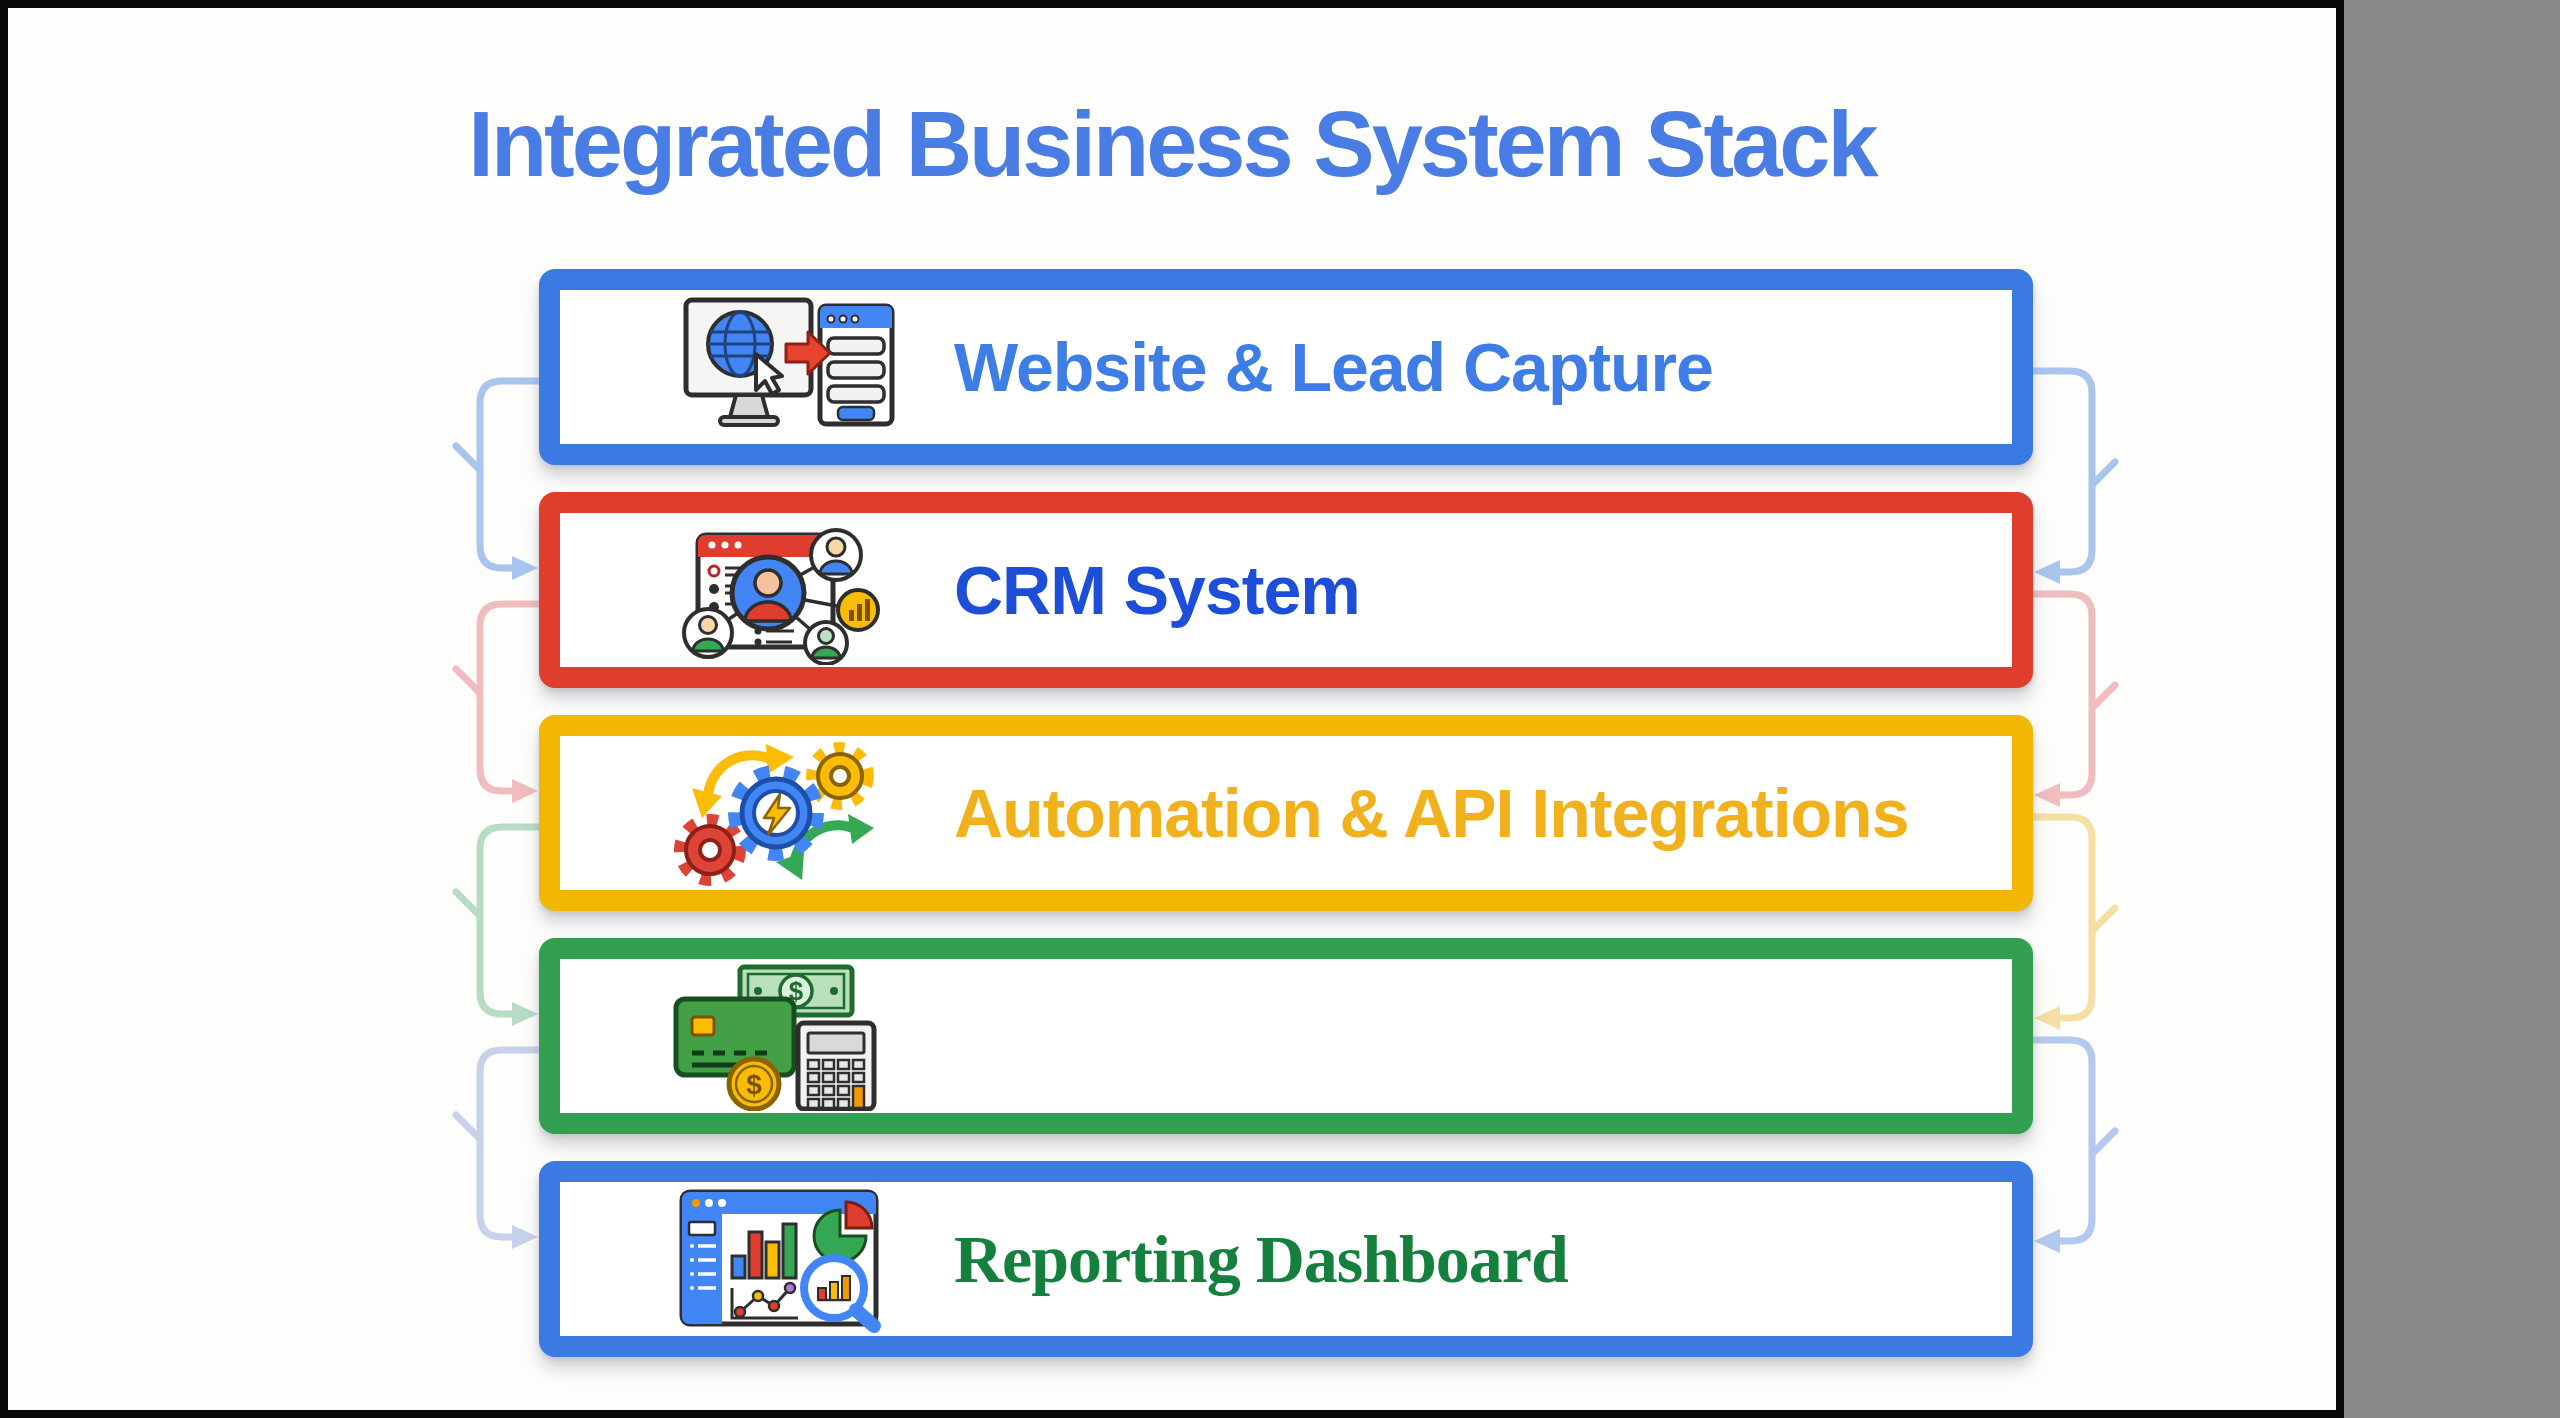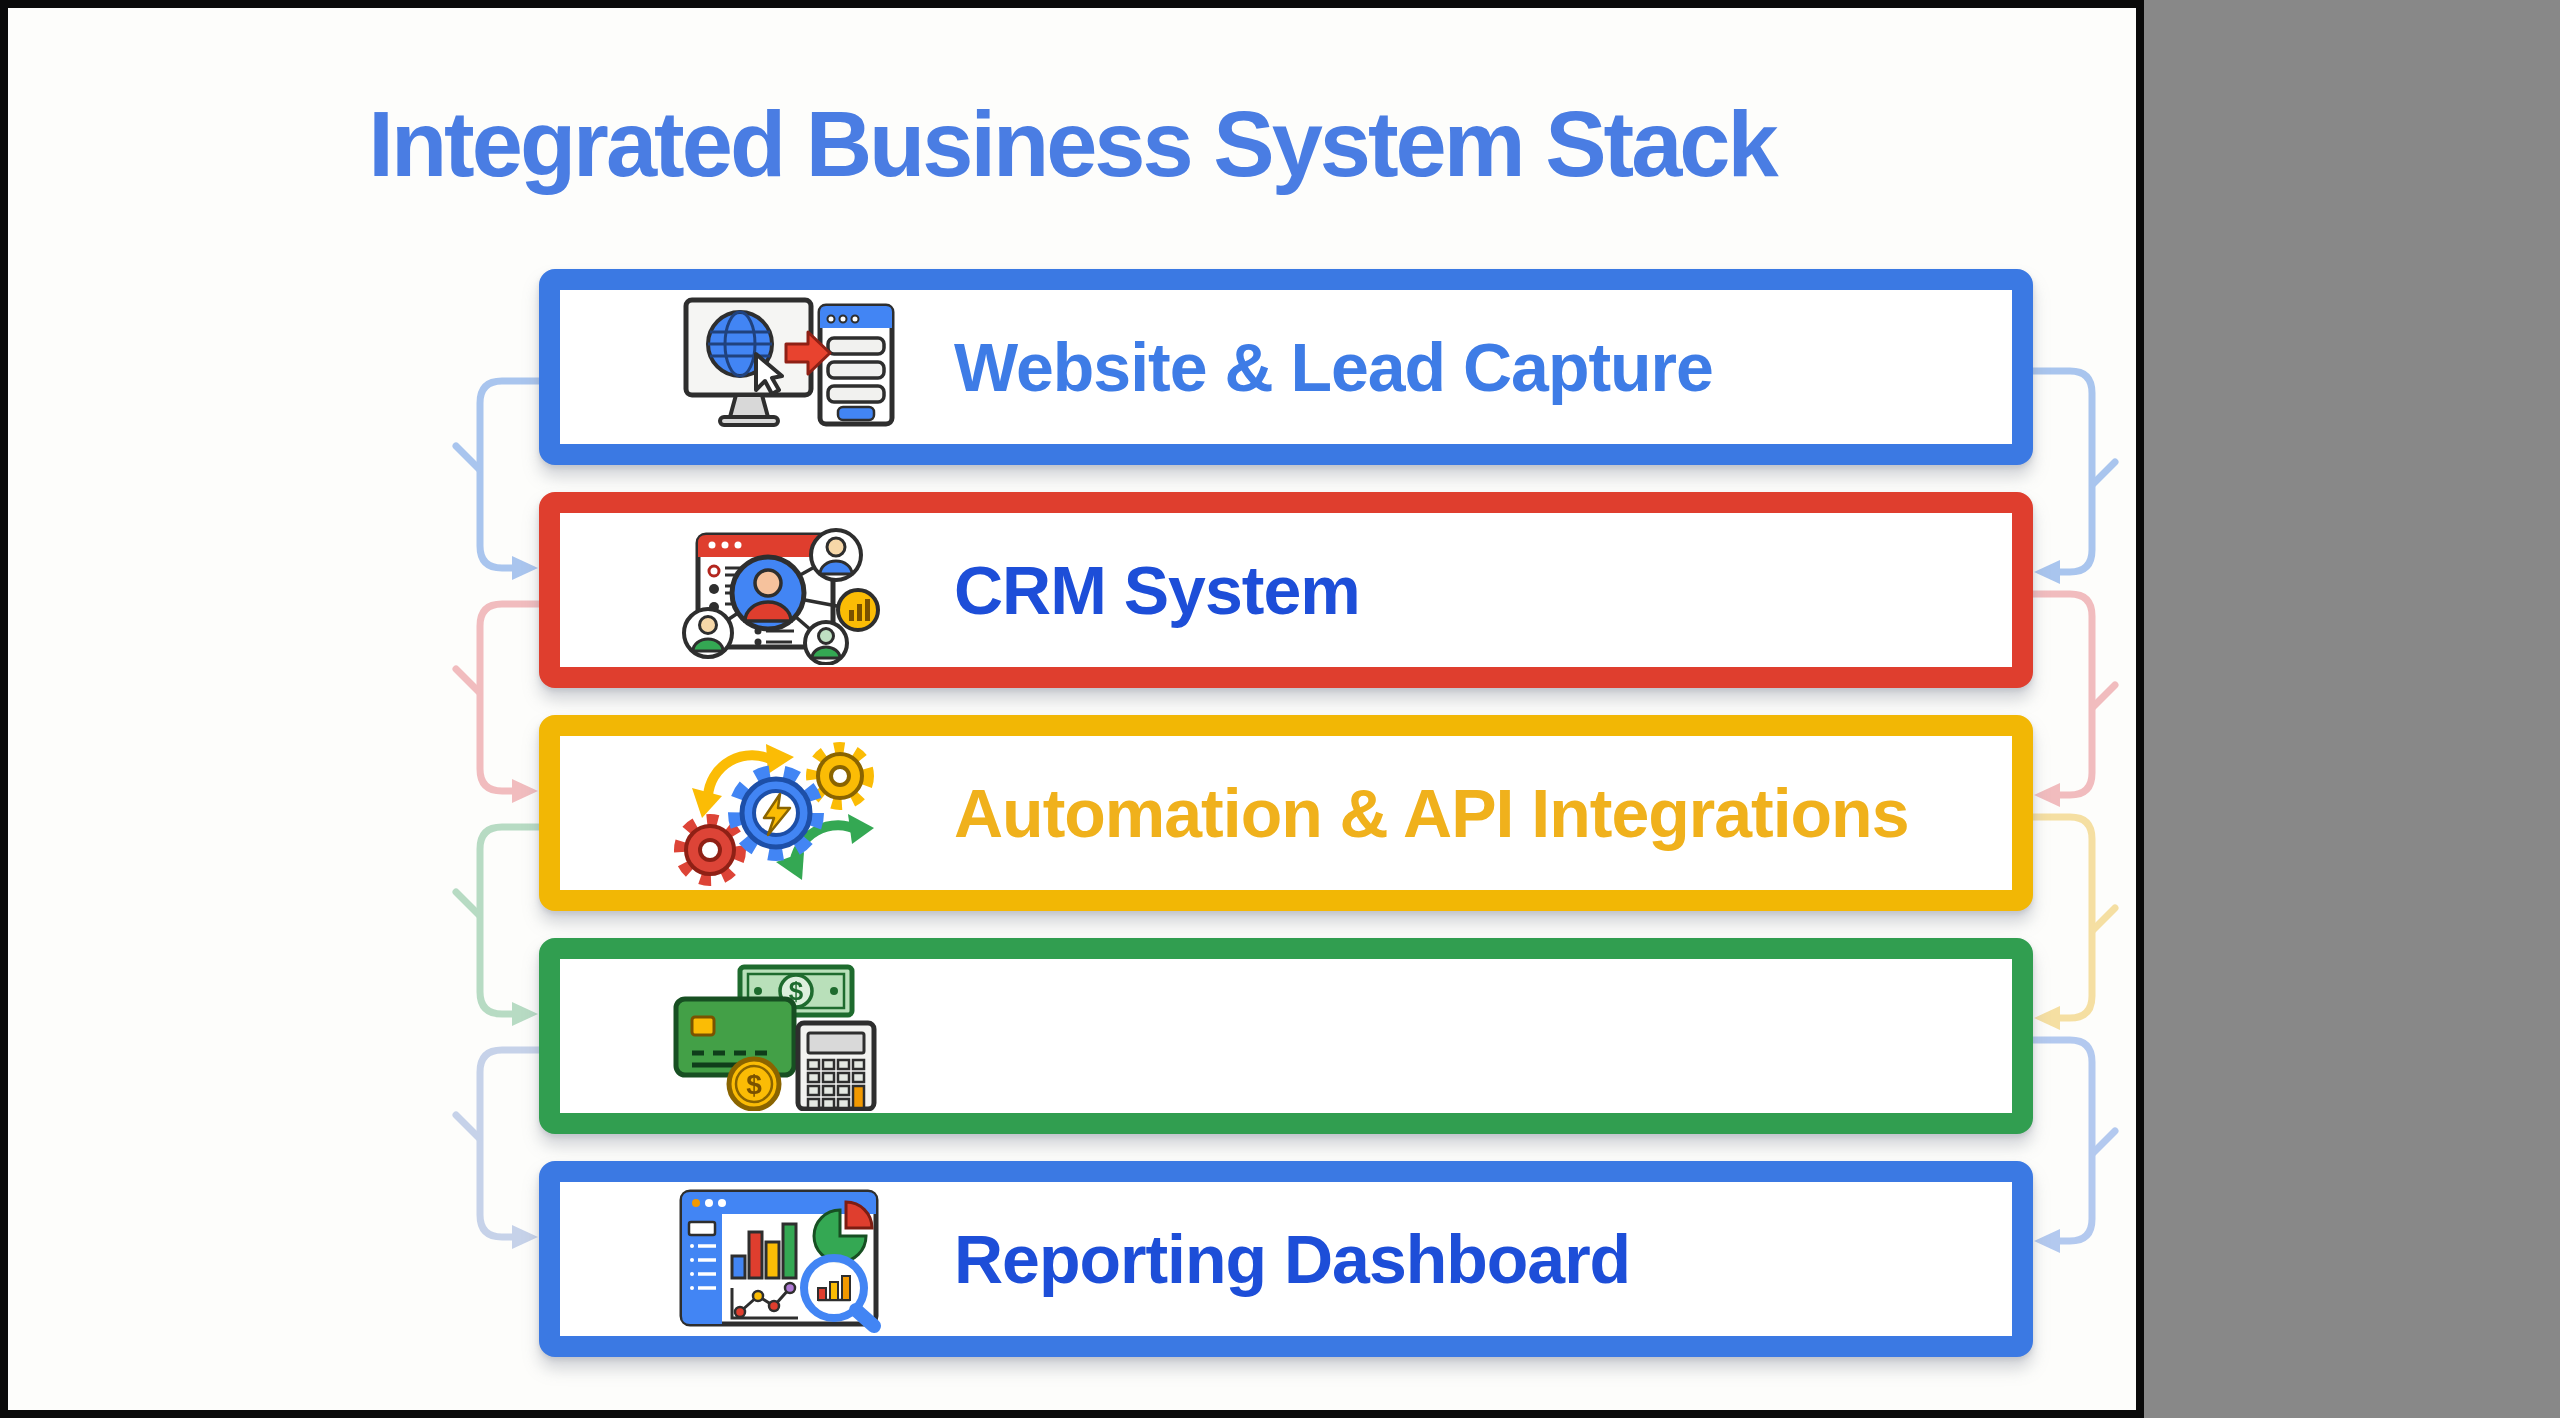--- a/index.html
+++ b/index.html
@@ -1,18 +1,18 @@
 <!DOCTYPE html>
 <html><head>
 <meta charset="utf-8">
 <style>
   html,body{margin:0;padding:0;background:#888;}
   .page{
     position:relative;
-    width:2144px;height:1418px;
+    width:2344px;height:1418px;
     box-sizing:border-box;
     background:#fdfdfb;
     border:8px solid #0a0a0a;
     overflow:hidden;
     font-family:"Liberation Sans", sans-serif;
     padding-left:27px;
   }
   .title{
     position:absolute;
     top:84px;left:0;right:0;
@@ -276,16 +276,16 @@
         <circle cx="106" cy="122" r="5" fill="#df3e2e" stroke="#2e2e2e" stroke-width="2.5"></circle>
         <circle cx="122" cy="104" r="5" fill="#b07ad6" stroke="#2e2e2e" stroke-width="2.5"></circle>
         <circle cx="166" cy="104" r="30" fill="#ffffff" fill-opacity="0.9" stroke="#4285f4" stroke-width="8"></circle>
         <line x1="150" y1="116" x2="182" y2="116" stroke="#2e2e2e" stroke-width="2.5"></line>
         <rect x="150" y="104" width="8" height="12" fill="#df3e2e" stroke="#2e2e2e" stroke-width="2"></rect>
         <rect x="162" y="98" width="8" height="18" fill="#fbbc05" stroke="#2e2e2e" stroke-width="2"></rect>
         <rect x="174" y="92" width="8" height="24" fill="#f29900" stroke="#2e2e2e" stroke-width="2"></rect>
         <line x1="188" y1="126" x2="206" y2="142" stroke="#4285f4" stroke-width="14" stroke-linecap="round"></line>
       </svg>
     </div>
-    <div class="box-label" style="color: #1d4ed8;">Reporting Dashboard</div>
+    <div class="box-label" style="color: #15803d; font-family: Liberation Serif, serif;">Reporting Dashboard</div>
   </div>
 
 </div>
 
 </body></html>

